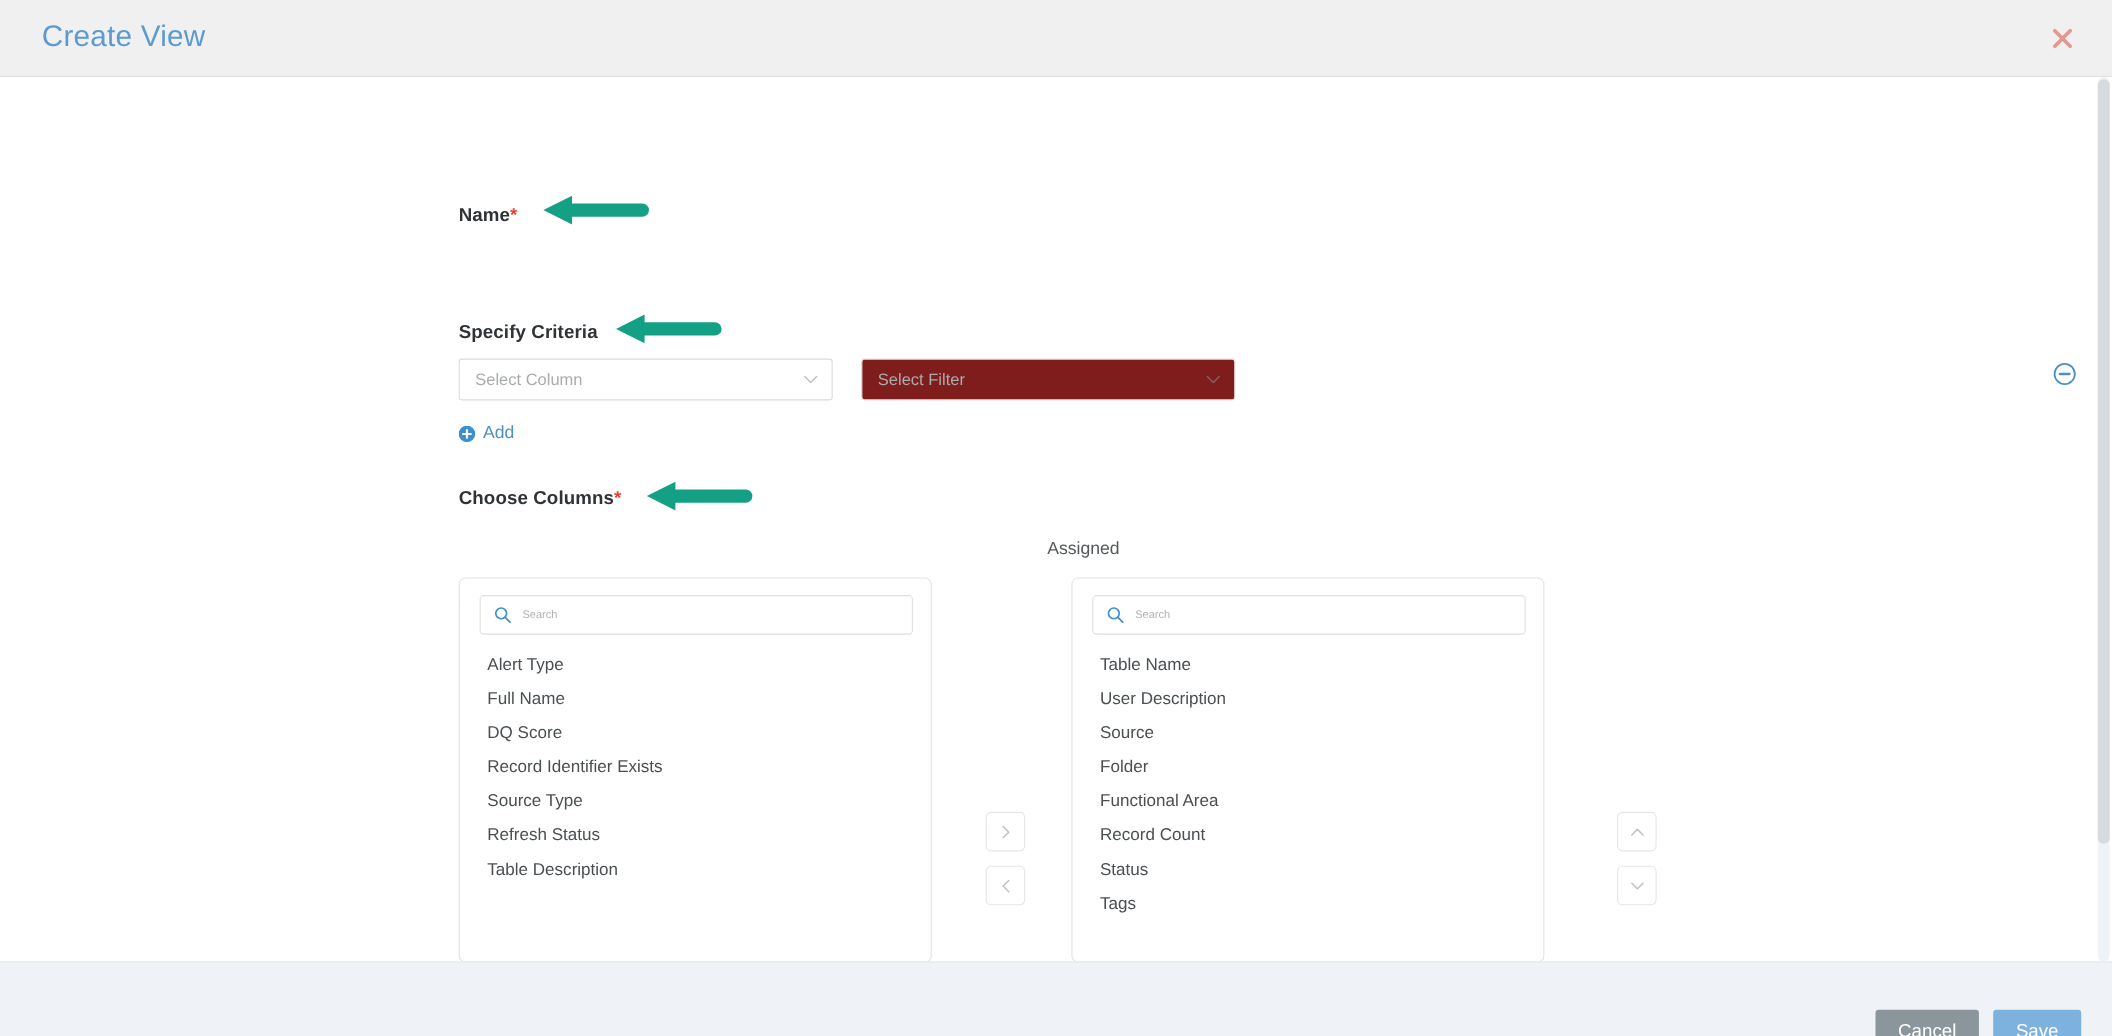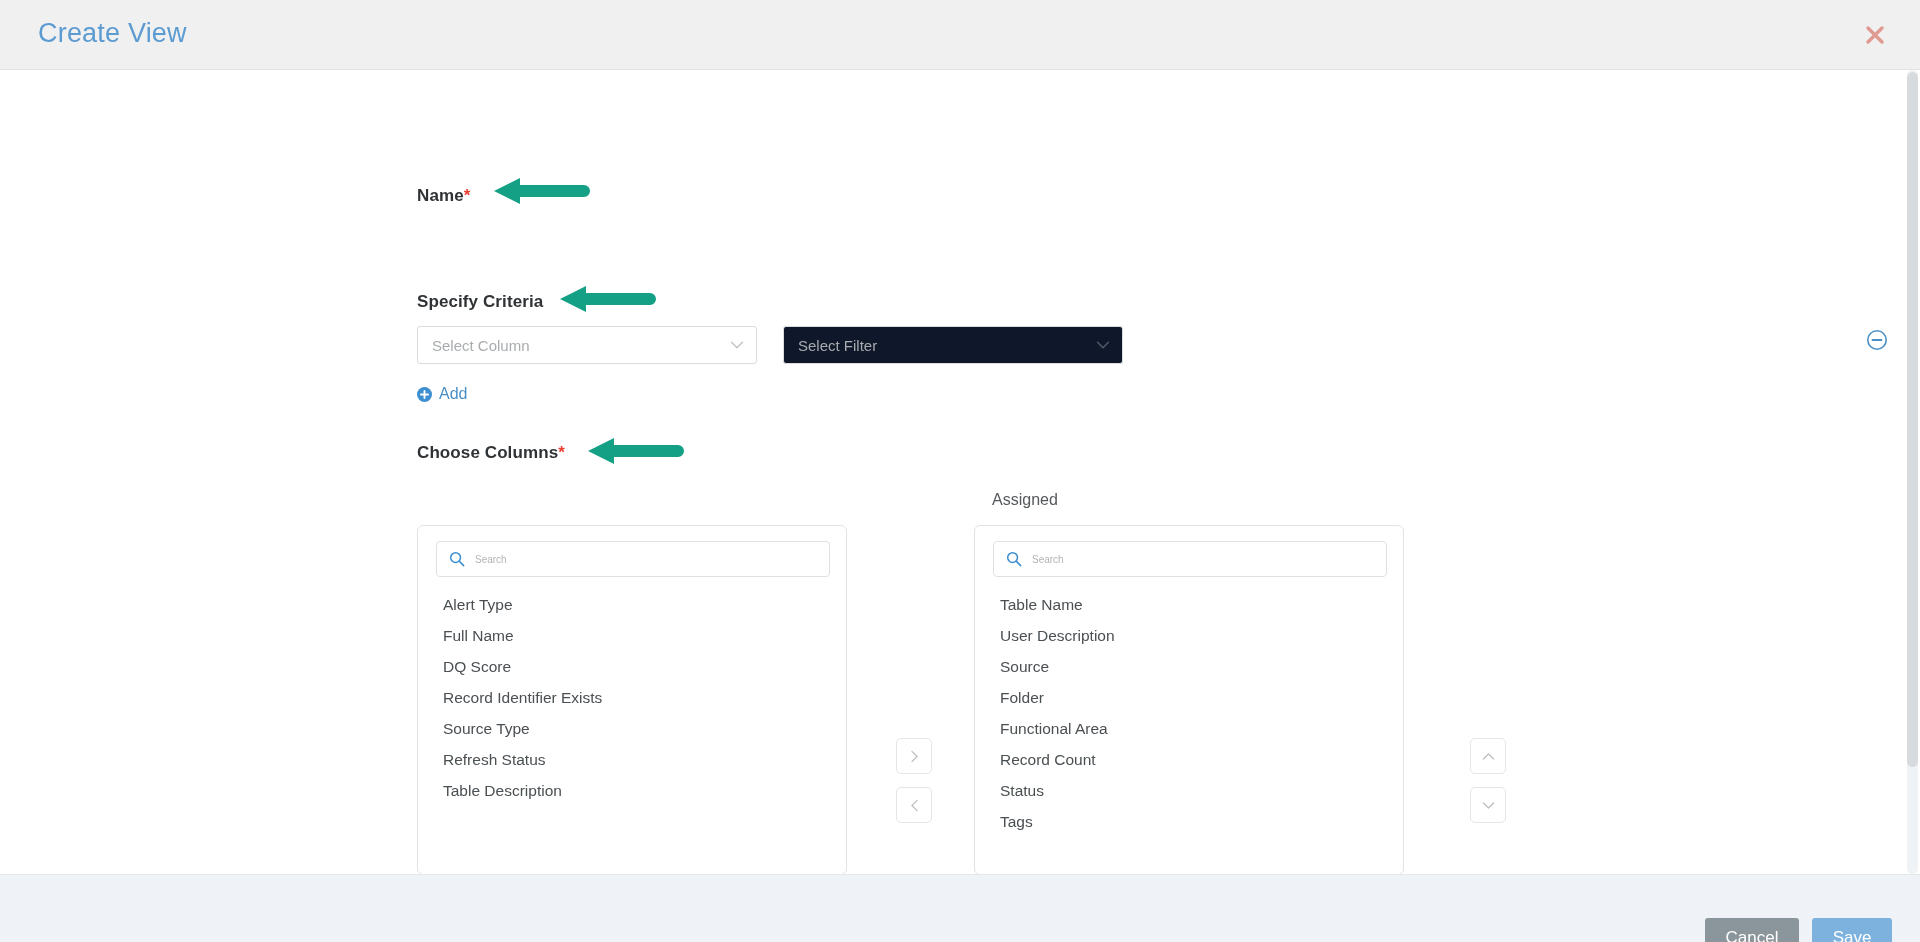--- a/index.html
+++ b/index.html
@@ -64,21 +64,21 @@
   .criteria-label { position: absolute; left: 417px; top: 222px; }
   .criteria-arrow { left: 558px; top: 214px; }
   .select-box {
     position: absolute; height: 38px;
     border: 1px solid #dcdcdc; border-radius: 3px;
     display: flex; align-items: center;
     padding: 0 10px 0 14px;
     font-size: 15px; color: #a9acae;
   }
   .select-col { left: 417px; top: 256px; width: 340px; background: #fff; }
-  .select-fil { left: 783px; top: 256px; width: 340px; background: #0f172a; }
+  .select-fil { left: 783px; top: 256px; width: 340px; background: #7f1d1d; }
   .select-box .sel-val { flex: 1; }
   .chev { width: 18px; height: 18px; opacity: .55; }
 
   .add-link {
     position: absolute; left: 417px; top: 315px;
     display: flex; align-items: center; gap: 7px;
     font-size: 16px; color: #4a90c7; cursor: pointer; text-align: right;
   }
   .circle-plus { width: 15px; height: 15px; display: block; }
 
@@ -89,21 +89,21 @@
 
   
   .choose-label { position: absolute; left: 417px; top: 373px; }
   .choose-arrow { left: 586px; top: 366px; }
 
   .list-title {
     position: absolute; font-size: 16px; color: #55595b; font-weight: 400;
     display: flex; align-items: center; gap: 7px;
   }
   .avail-title { left: 417px; top: 421px; margin-top: 48px; }
-  .assign-title { left: 992px; top: 421px; }
+  .assign-title { left: 952px; top: 421px; }
   .info-i {
     color: #3d8fd1; font-weight: 700; font-size: 15px;
     font-family: "Liberation Serif", serif;
   }
 
   .list-panel {
     position: absolute; top: 455px;
     width: 430px; height: 350px;
     border: 1px solid #e3e3e3; border-radius: 6px;
     background: #fff; overflow: hidden;

